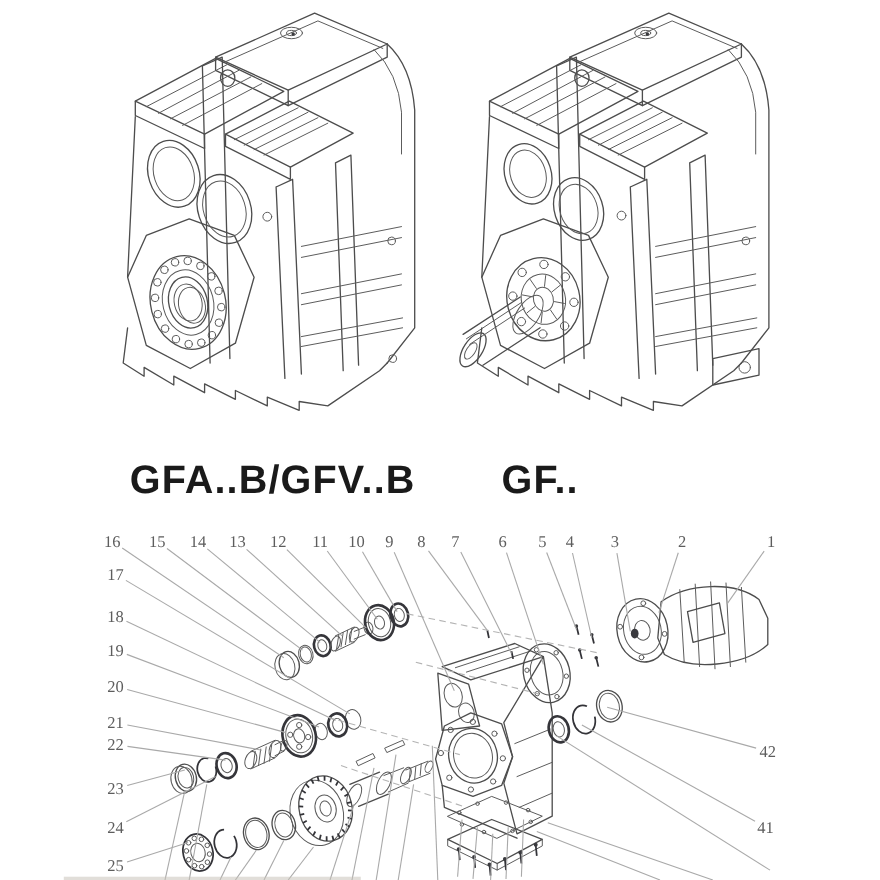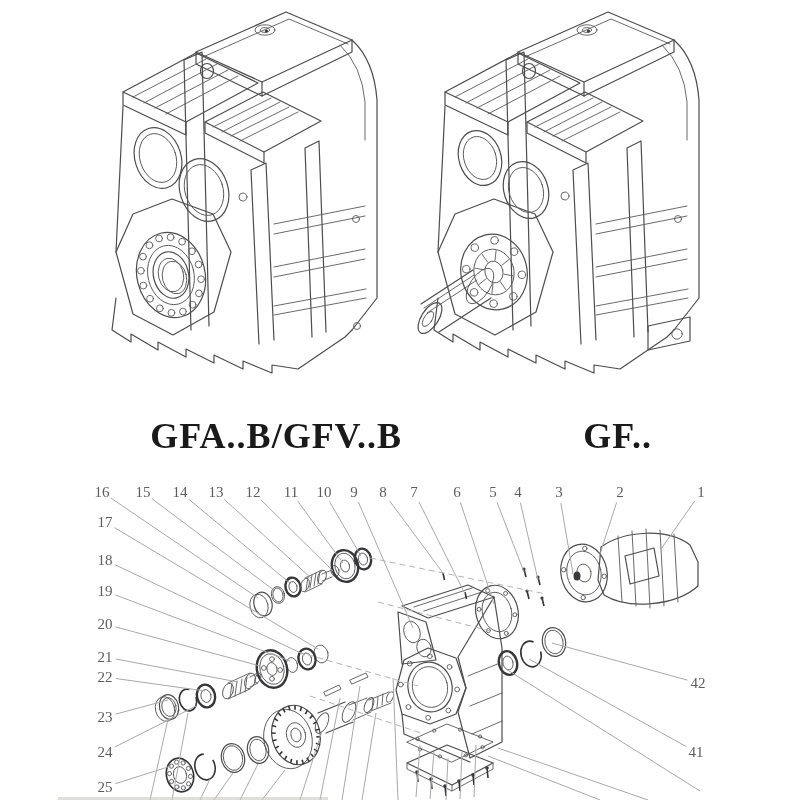--- a/index.html
+++ b/index.html
@@ -1,23 +1,23 @@
 <!DOCTYPE html>
 <html><head>
 <meta charset="utf-8">
 <style>
   html,body{margin:0;padding:0;background:#e8e8e8;}
   .page{position:relative;width:800px;height:800px;background:#ffffff;overflow:hidden;
         font-family:"Liberation Serif",serif;}
   .page svg{position:absolute;left:0;top:0;}
-  .model-label{position:absolute;top:414px;height:44px;line-height:44px;text-align:right;
+  .model-label{position:absolute;top:414px;height:44px;line-height:44px;text-align:left;
         font-weight:700;font-size:36px;color:#1a1a1a;letter-spacing:1px;
-        font-family:Liberation Serif, serif;}
+        font-family:Liberation Sans, sans-serif;}
   .model-label.left{left:118px;width:284px;}
-  .model-label.right{left:470px;width:182px;}
+  .model-label.right{left:456px;width:182px;}
   
   .ln{stroke:#4d4d4d;stroke-width:1.2;fill:none;stroke-linejoin:round;stroke-linecap:round}
   .ln2{stroke:#5a5a5a;stroke-width:.9;fill:none;stroke-linejoin:round;stroke-linecap:round}
   .dk{stroke:#35353a;stroke-width:2.4;fill:none}
   .dk2{stroke:#333338;stroke-width:1.6;fill:none}
   .solid{fill:#3a3a3e;stroke:none}
   .leader{stroke:#a9a9a9;stroke-width:1;fill:none}
   .axis{stroke:#b4b4b4;stroke-width:1;stroke-dasharray:6 4;fill:none}
   .callout{font-family:"Liberation Serif",serif;font-size:15px;fill:#5d5d5d;text-anchor:middle}
   .bottom-smear{position:absolute;left:58px;bottom:0;width:270px;height:3px;background:#c8c2ba;opacity:.55}

